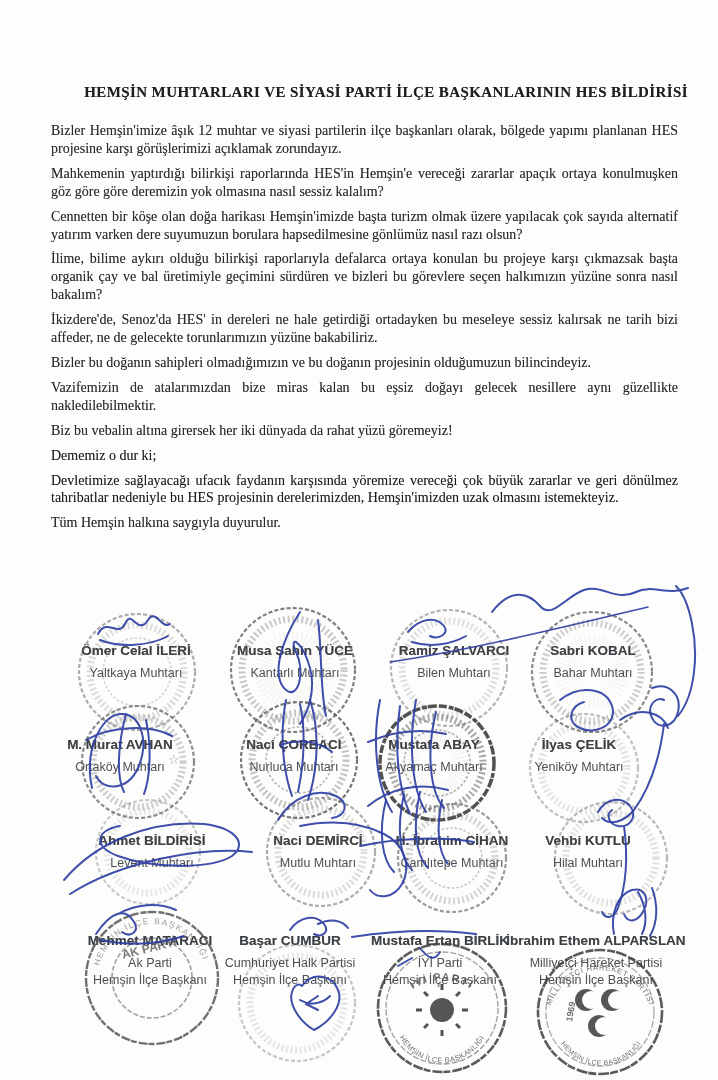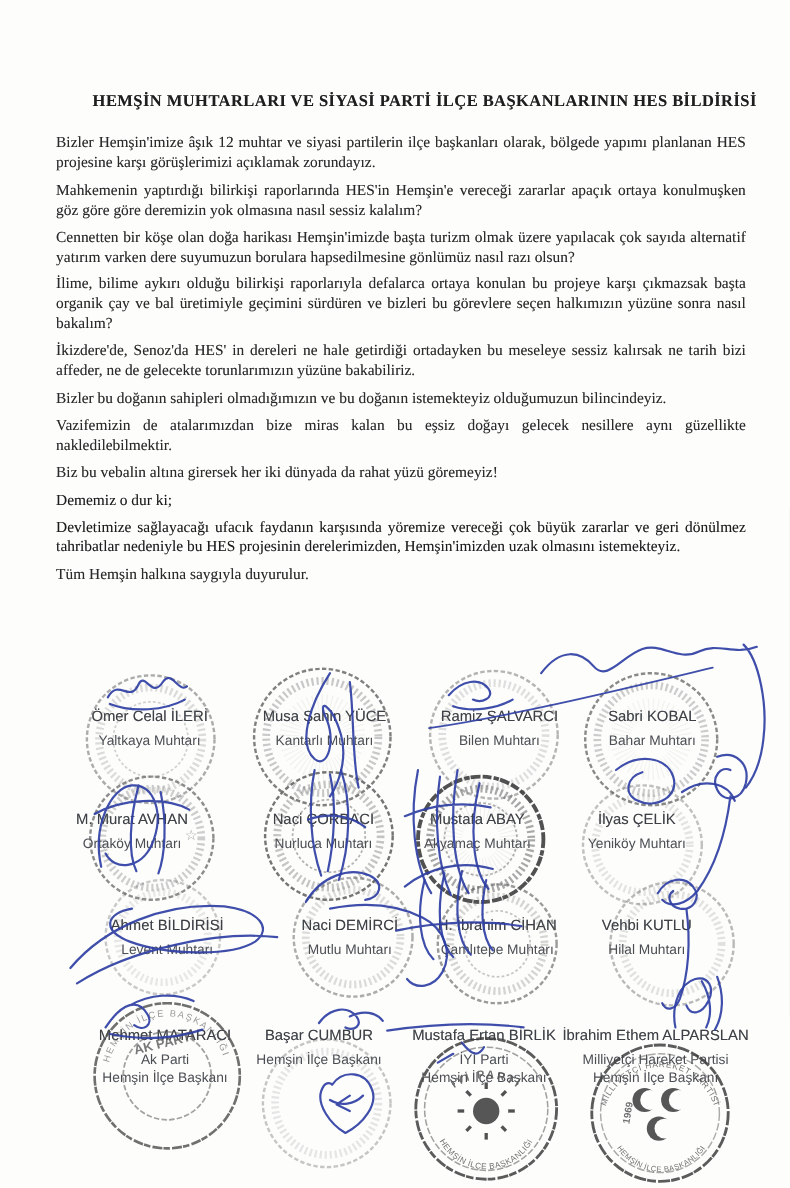--- a/index.html
+++ b/index.html
@@ -8,21 +8,21 @@
   .title{position:absolute;top:84px;left:30px;right:30px;text-align:right;
          font-size:15px;font-weight:bold;letter-spacing:.4px;color:#1e1e1e;margin:0;
          text-shadow:0 0 .5px rgba(0,0,0,.45);}
   .body-text{position:absolute;top:122px;left:41px;width:637px;text-align:justify;
          font-size:14px;line-height:17.9px;color:#2a2a2a;text-shadow:0 0 .4px rgba(0,0,0,.35);}
   .body-text p{margin:0 0 7px 10px;}
   .body-text p.b{font-weight:normal;color:#1c1c1c;}
   .sigs{position:absolute;inset:0;}
   .sig{position:absolute;width:180px;text-align:center;font-family:"Liberation Sans",sans-serif;}
   .sig.p4{width:210px;}
-  .nm{font-size:13.5px;font-weight:400;color:#3d4146;line-height:18px;margin-bottom:5px;
+  .nm{font-size:13.5px;font-weight:700;color:#3d4146;line-height:18px;margin-bottom:5px;
       text-shadow:0 0 .4px rgba(40,44,48,.4);}
   .rl{font-size:12.5px;font-weight:400;color:#4b4f54;line-height:17px;}
   svg.overlay{position:absolute;top:0;left:0;pointer-events:none;}
   .st-o{fill:none;stroke:#5e5e5e;stroke-width:2.2;stroke-dasharray:4 2.2;}
   .st-b{fill:none;stroke:#696969;stroke-width:7;stroke-dasharray:2 2.6;opacity:.45;}
   .st-i{fill:none;stroke:#6a6a6a;stroke-width:1.6;stroke-dasharray:2.5 2;opacity:.6;}
   .st-f{fill:none;stroke:#7a7a7a;stroke-width:18;stroke-dasharray:1 2.8;opacity:.12;}
   .ink{fill:none;stroke:#2f3fa3;stroke-width:2;stroke-linecap:round;stroke-linejoin:round;opacity:.92;}
   .ink.thin{stroke-width:1.6;}
   .stx{fill:#585858;font-family:"Liberation Sans",sans-serif;}
@@ -33,21 +33,21 @@
 <div class="page">
 
   <h1 class="title">HEMŞİN MUHTARLARI VE SİYASİ PARTİ İLÇE BAŞKANLARININ HES BİLDİRİSİ</h1>
 
   <div class="body-text">
     <p>Bizler Hemşin'imize âşık 12 muhtar ve siyasi partilerin ilçe başkanları olarak, bölgede yapımı planlanan HES projesine karşı görüşlerimizi açıklamak zorundayız.</p>
     <p>Mahkemenin yaptırdığı bilirkişi raporlarında HES'in Hemşin'e vereceği zararlar apaçık ortaya konulmuşken göz göre göre deremizin yok olmasına nasıl sessiz kalalım?</p>
     <p>Cennetten bir köşe olan doğa harikası Hemşin'imizde başta turizm olmak üzere yapılacak çok sayıda alternatif yatırım varken dere suyumuzun borulara hapsedilmesine gönlümüz nasıl razı olsun?</p>
     <p>İlime, bilime aykırı olduğu bilirkişi raporlarıyla defalarca ortaya konulan bu projeye karşı çıkmazsak başta organik çay ve bal üretimiyle geçimini sürdüren ve bizleri bu görevlere seçen halkımızın yüzüne sonra nasıl bakalım?</p>
     <p>İkizdere'de, Senoz'da HES' in dereleri ne hale getirdiği ortadayken bu meseleye sessiz kalırsak ne tarih bizi affeder, ne de gelecekte torunlarımızın yüzüne bakabiliriz.</p>
-    <p>Bizler bu doğanın sahipleri olmadığımızın ve bu doğanın istemekteyiz olduğumuzun bilincindeyiz.</p>
+    <p>Bizler bu doğanın sahipleri olmadığımızın ve bu doğanın projesinin olduğumuzun bilincindeyiz.</p>
     <p>Vazifemizin de atalarımızdan bize miras kalan bu eşsiz doğayı gelecek nesillere aynı güzellikte nakledilebilmektir.</p>
     <p>Biz bu vebalin altına girersek her iki dünyada da rahat yüzü göremeyiz!</p>
     <p class="b">Dememiz o dur ki;</p>
     <p class="b">Devletimize sağlayacağı ufacık faydanın karşısında yöremize vereceği çok büyük zararlar ve geri dönülmez tahribatlar nedeniyle bu HES projesinin derelerimizden, Hemşin'imizden uzak olmasını istemekteyiz.</p>
     <p>Tüm Hemşin halkına saygıyla duyurulur.</p>
   </div>
 
   <div class="sigs">
 
     <div class="sig" style="left:46px;top:642px">
@@ -101,20 +101,21 @@
       <div class="rl">Hilal Muhtarı</div>
     </div>
 
     <div class="sig p4" style="left:45px;top:932px">
       <div class="nm">Mehmet MATARACI</div>
       <div class="rl">Ak Parti</div>
       <div class="rl">Hemşin İlçe Başkanı</div>
     </div>
     <div class="sig p4" style="left:185px;top:932px">
       <div class="nm">Başar CUMBUR</div>
+      <div class="rl">Cumhuriyet Halk Partisi</div>
       <div class="rl">Hemşin İlçe Başkanı</div>
     </div>
     <div class="sig p4" style="left:335px;top:932px">
       <div class="nm">Mustafa Ertan BİRLİK</div>
       <div class="rl">İYİ Parti</div>
       <div class="rl">Hemşin İlçe Başkanı</div>
     </div>
     <div class="sig p4" style="left:491px;top:932px">
       <div class="nm">İbrahim Ethem ALPARSLAN</div>
       <div class="rl">Milliyetçi Hareket Partisi</div>

